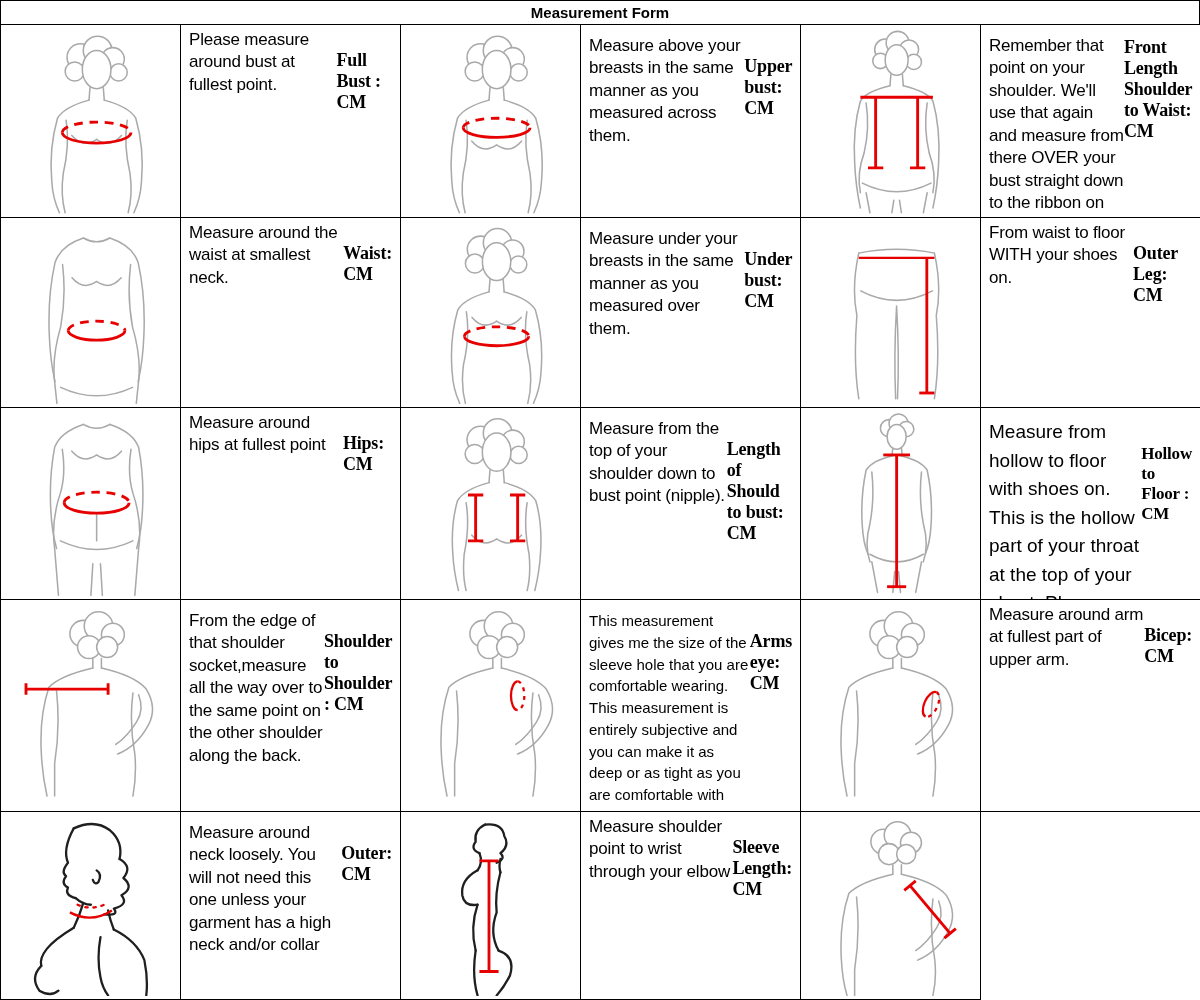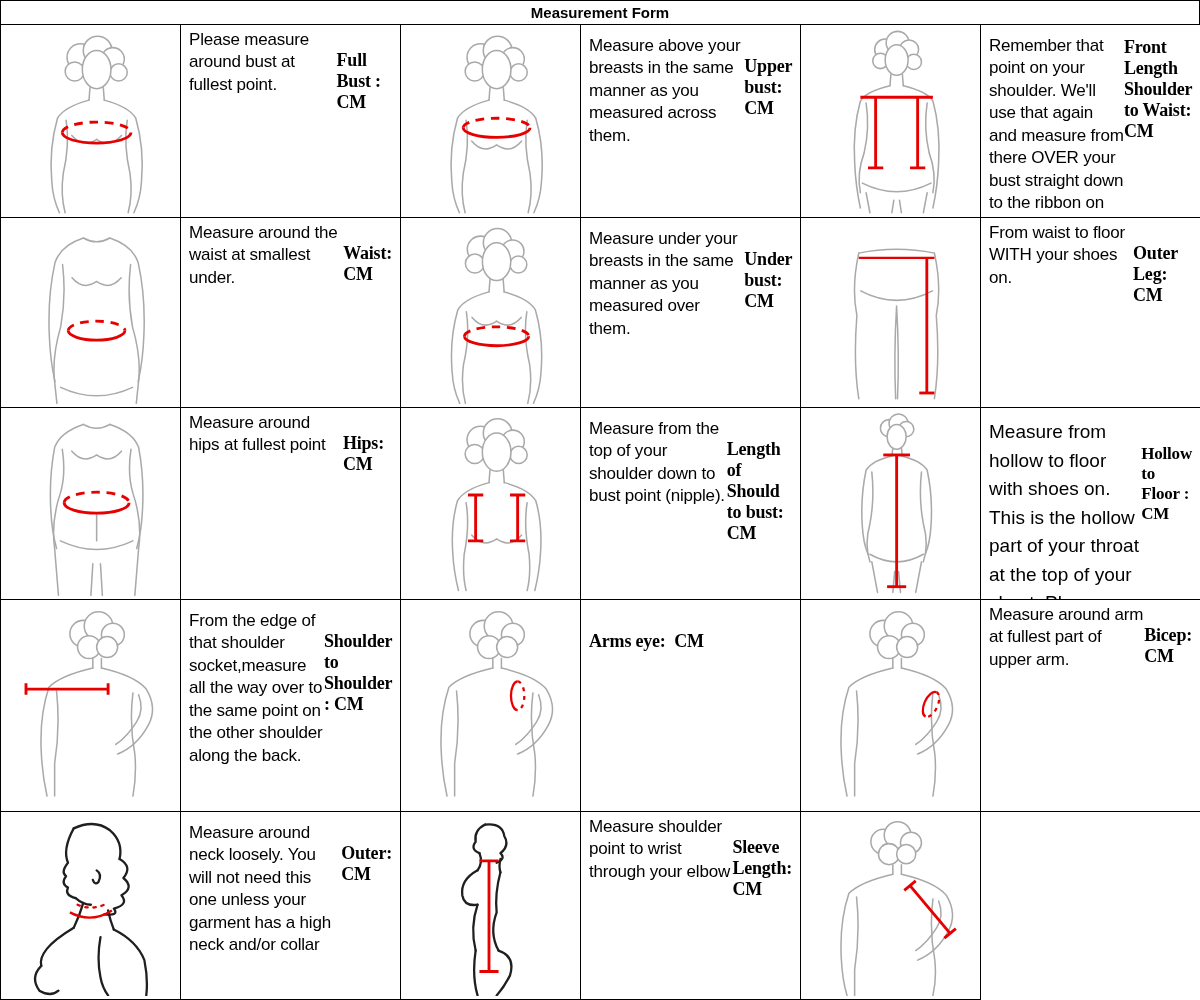--- a/index.html
+++ b/index.html
@@ -125,21 +125,21 @@
         <path class="g" d="M110,18 Q134,26 140,44 Q148,80 146,122 Q145,148 140,170"></path>
         <path class="g" d="M60,46 Q64,80 58,112 Q48,146 52,174 L54,193"></path>
         <path class="g" d="M132,46 Q128,80 134,112 Q144,146 140,174 L138,193"></path>
         <path class="g" d="M70,60 Q82,74 96,64 M96,64 Q110,74 122,60"></path>
         <path class="g" d="M58,176 Q96,194 134,176"></path>
         <path class="r" d="M66,116 A30,10 0 0 0 126,116"></path>
         <path class="r rd" d="M66,116 A30,10 0 0 1 126,116"></path>
       </svg>
     </div>
     <div class="cell tcell v-center">
-      <div class="desc">Measure around the waist at smallest under.</div>
+      <div class="desc">Measure around the waist at smallest neck.</div>
       <div class="label">Waist:   CM</div>
     </div>
     <div class="cell fcell">
       <svg viewBox="0 0 180 194" aria-label="under-bust-figure">
         <circle class="gf" cx="79" cy="30" r="14"></circle>
           <circle class="gf" cx="97" cy="23" r="15"></circle>
           <circle class="gf" cx="113" cy="32" r="12"></circle>
           <circle class="gf" cx="73" cy="45" r="10"></circle>
           <circle class="gf" cx="119" cy="46" r="9"></circle>
         <ellipse class="gf" cx="96" cy="43" rx="15" ry="20"></ellipse>
@@ -270,20 +270,21 @@
         <path class="g" d="M92,66 Q58,74 46,86 Q36,116 38,154 Q39,178 44,200"></path>
         <path class="g" d="M101,66 Q136,74 148,88 Q160,108 150,126 Q138,148 118,156"></path>
         <path class="g" d="M140,94 Q146,110 138,122 Q128,138 116,146"></path>
         <path class="g" d="M54,90 Q58,128 52,166 L52,200"></path>
         <path class="g" d="M134,92 Q130,124 136,156 Q138,178 134,200"></path>
         <path class="r2" d="M118,80 A7,15 0 0 0 118,110"></path>
         <path class="r2 rds" d="M118,80 A7,15 0 0 1 118,110"></path>
       </svg>
     </div>
     <div class="cell tcell">
+      <div class="desc sm2">This measurement gives me the size of the sleeve hole that you are comfortable wearing. This measurement is entirely subjective and you can make it as deep or as tight as you are comfortable with</div>
       <div class="label">Arms eye:  CM</div>
     </div>
     <div class="cell fcell">
       <svg viewBox="0 0 180 210" aria-label="bicep-figure">
         <circle class="gf" cx="82" cy="30" r="14"></circle>
           <circle class="gf" cx="98" cy="22" r="15"></circle>
           <circle class="gf" cx="113" cy="31" r="12"></circle>
           <circle class="gf" cx="88" cy="44" r="12"></circle>
           <circle class="gf" cx="107" cy="44" r="11"></circle>
         <path class="g" d="M92,56 L92,66 M101,56 L101,66"></path>

